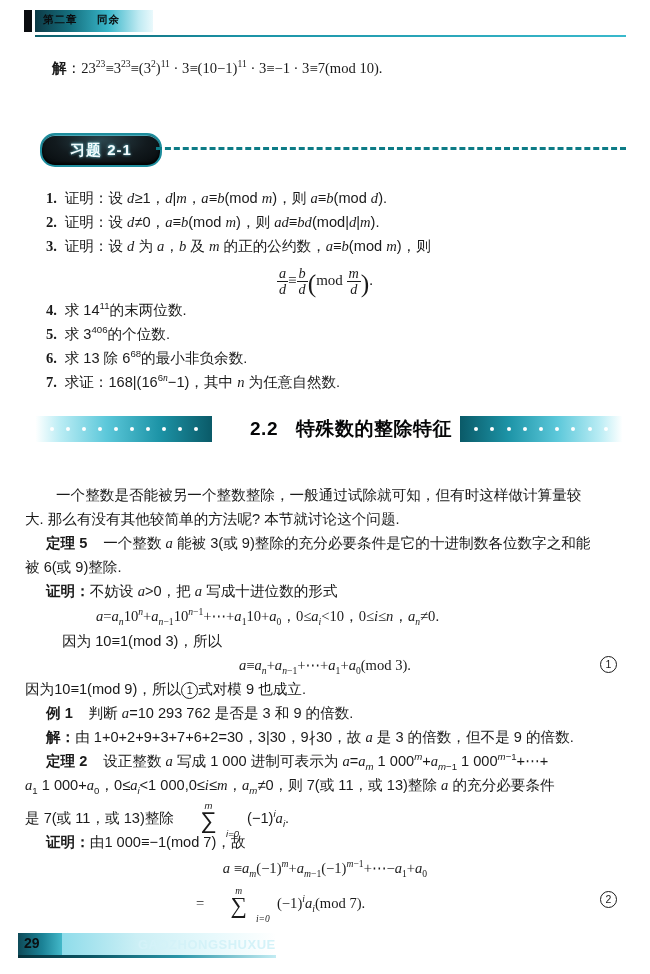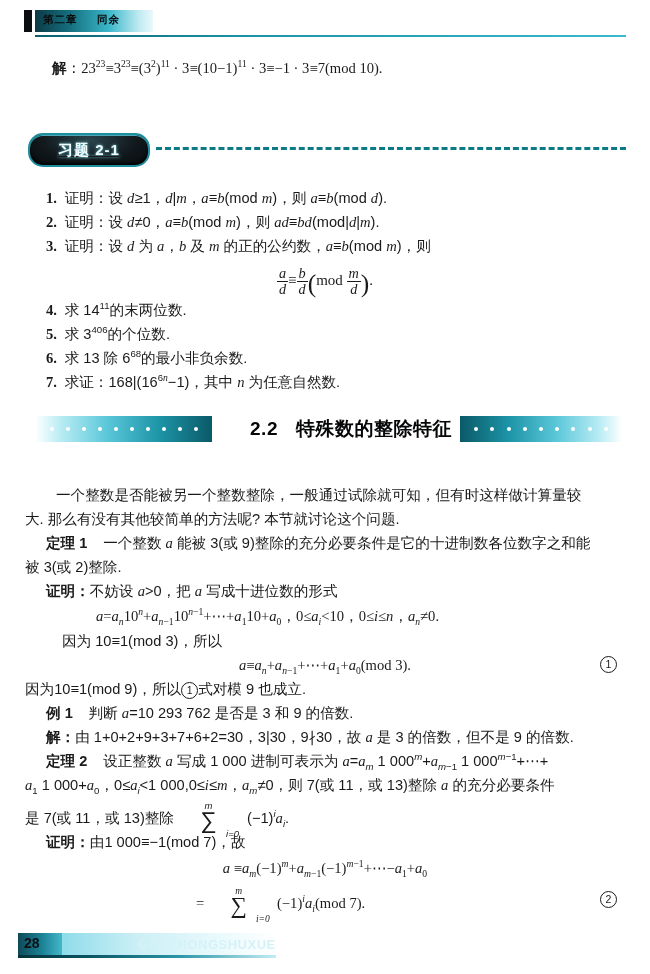--- a/index.html
+++ b/index.html
@@ -38,26 +38,26 @@
   .tline{position:absolute;font-size:14.6px;line-height:20px;white-space:nowrap;}
   .bold{font-weight:bold;}
   i.v{font-style:italic;font-family:"Liberation Serif","DejaVu Serif",serif;}
   sup{font-size:0.66em;vertical-align:super;line-height:0;}
   sub{font-size:0.66em;vertical-align:sub;line-height:0;}
   .cjk{font-family:"Liberation Sans","DejaVu Sans",sans-serif;}
 
   
   .exwrap{position:absolute;left:28px;top:133px;width:598px;height:34px;}
   .badge{
-    position:absolute;left:0;top:0;width:118px;height:30px;
+    position:absolute;left:12px;top:0;width:118px;height:30px;
     border-radius:15px;
     background:radial-gradient(ellipse at 50% 18%,#2b454d 0%,#121a1e 55%,#05090b 100%);
     border:2px solid #1e8d9d;
     box-shadow:inset 0 1px 0 #4ea8b6, inset 0 -2px 3px #000;
-    display:flex;align-items:center;justify-content:center;text-decoration:underline;
+    display:flex;align-items:center;justify-content:center;
   }
   .badge-text{
     font-family:"Liberation Sans","DejaVu Sans",sans-serif;
     font-weight:bold;font-size:15px;color:#f2fbfd;letter-spacing:1px;
     text-shadow:0 0 3px #6fd4e4;
   }
   .exdash{
     position:absolute;left:128px;top:14px;width:470px;height:0;
     border-top:3.5px dashed #0d7b86;
   }
@@ -222,24 +222,24 @@
           <span></span>
           <span></span>
       </div>
     </div>
   </div>
 
   <div class="tline cjk" style="left:56px;top:485px;">一个整数是否能被另一个整数整除，一般通过试除就可知，但有时这样做计算量较</div>
   <div class="tline cjk" style="left:25px;top:509px;">大. 那么有没有其他较简单的方法呢? 本节就讨论这个问题.</div>
 
   <div class="tline" style="left:46px;top:533px;">
-    <span class="bold cjk">定理 1</span>
+    <span class="bold cjk">定理 5</span>
     <span class="cjk">&nbsp;&nbsp;&nbsp;一个整数 <i class="v">a</i> 能被 3(或 9)整除的充分必要条件是它的十进制数各位数字之和能</span>
   </div>
-  <div class="tline cjk" style="left:25px;top:557px;">被 3(或 2)整除.</div>
+  <div class="tline cjk" style="left:25px;top:557px;">被 6(或 9)整除.</div>
 
   <div class="tline" style="left:46px;top:581px;">
     <span class="bold cjk">证明：</span><span class="cjk">不妨设 <i class="v">a</i>&gt;0，把 <i class="v">a</i> 写成十进位数的形式</span>
   </div>
 
   <div class="tline" style="left:96px;top:606px;">
     <i class="v">a</i>=<i class="v">a</i><sub><i>n</i></sub>10<sup><i>n</i></sup>+<i class="v">a</i><sub><i>n</i>−1</sub>10<sup><i>n</i>−1</sup>+⋯+<i class="v">a</i><sub>1</sub>10+<i class="v">a</i><sub>0</sub>，0≤<i class="v">a</i><sub><i>i</i></sub>&lt;10，0≤<i class="v">i</i>≤<i class="v">n</i>，<i class="v">a</i><sub><i>n</i></sub>≠0.
   </div>
 
   <div class="tline cjk" style="left:46px;top:631px;margin-left:16px;">
@@ -298,18 +298,18 @@
     </span>
     <span>&nbsp;(−1)<sup><i>i</i></sup><i class="v">a</i><sub><i>i</i></sub>(mod 7).</span>
   </div>
   <div class="tline" style="left:600px;top:888px;">
     <span class="circnum">2</span>
   </div>
 
   <div class="footwrap">
     <div class="foot-tail"></div>
     <div class="foot-plate"></div>
-    <div class="foot-num">28</div>
+    <div class="foot-num">29</div>
     <div class="foot-pinyin">GAOZHONGSHUXUE</div>
     <div class="foot-rule"></div>
   </div>
 
 </div>
 
 </body></html>

